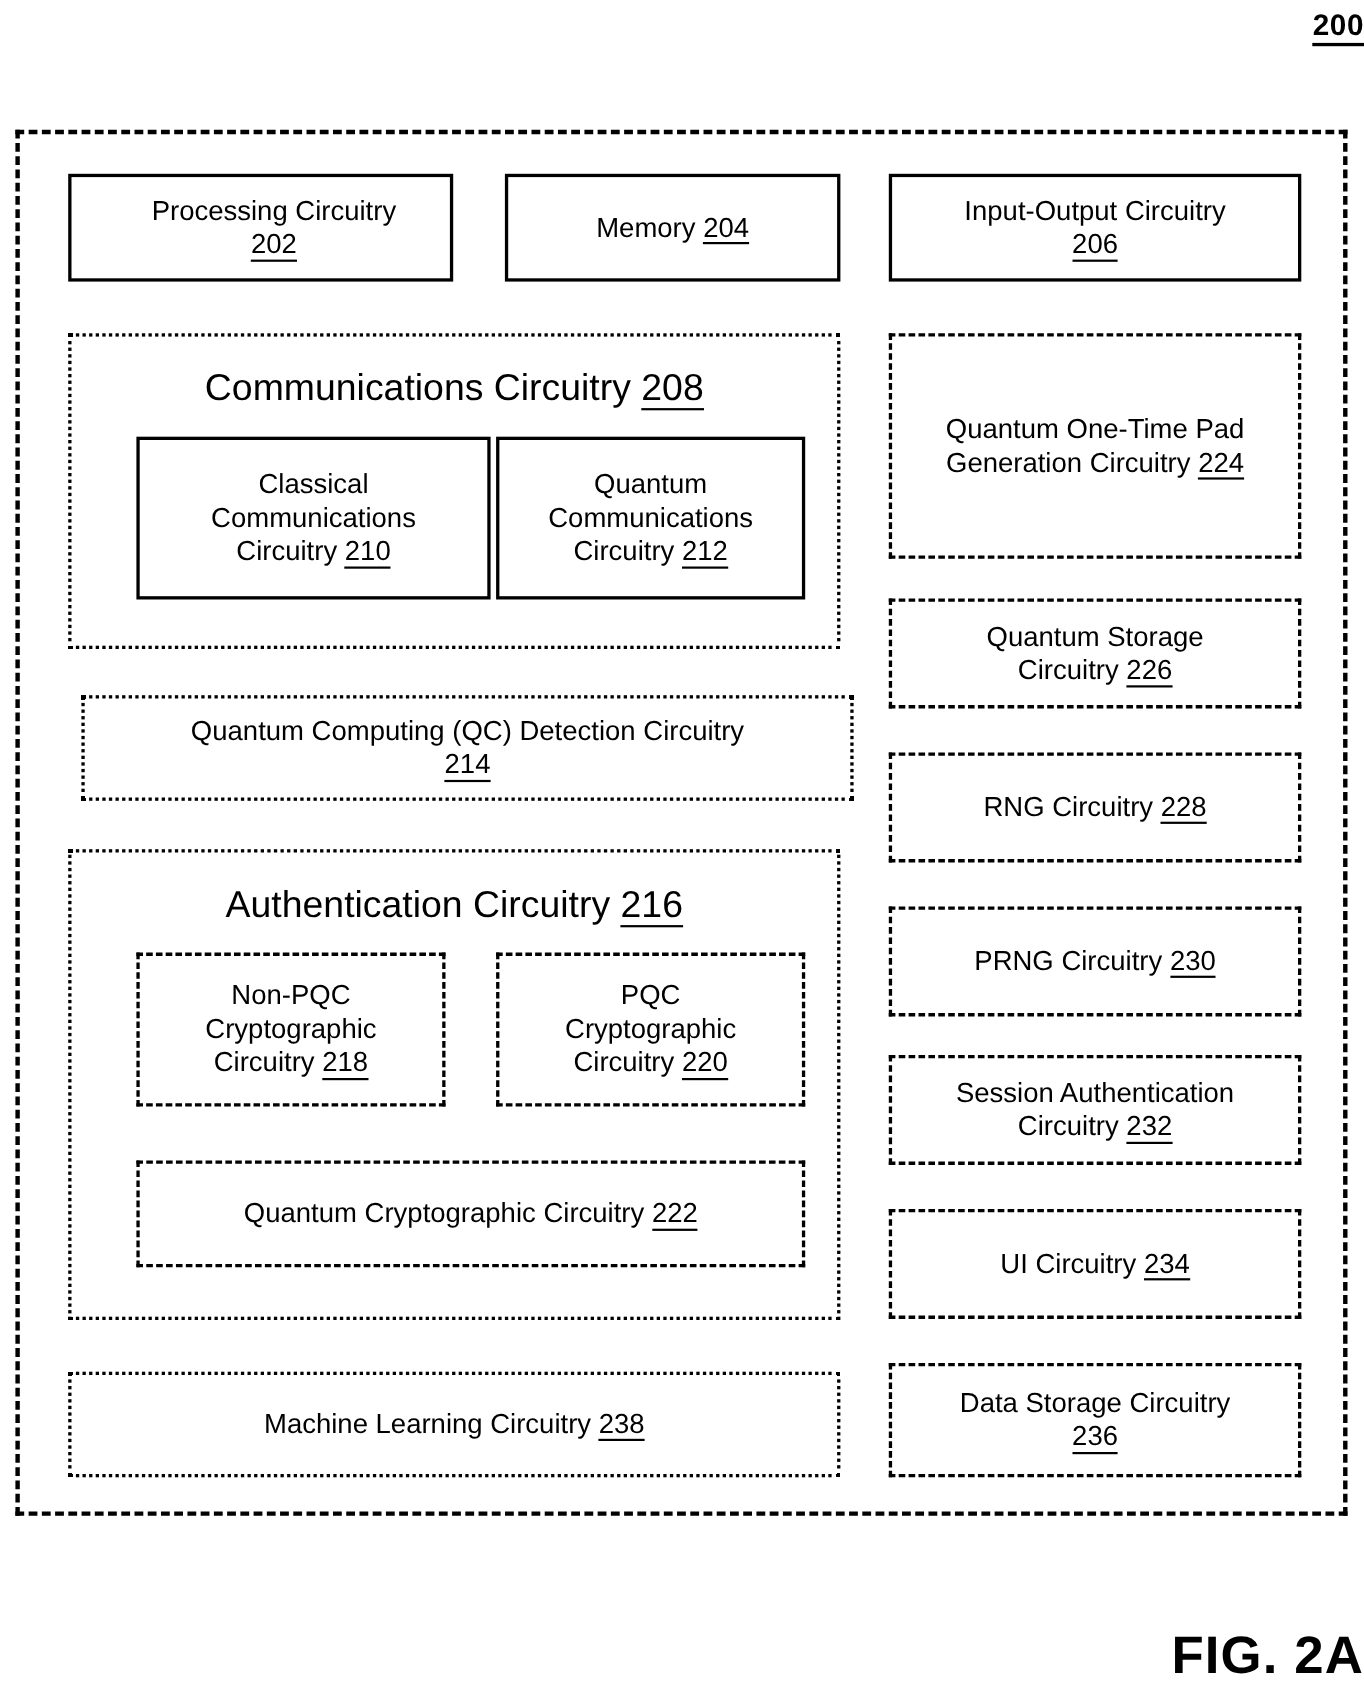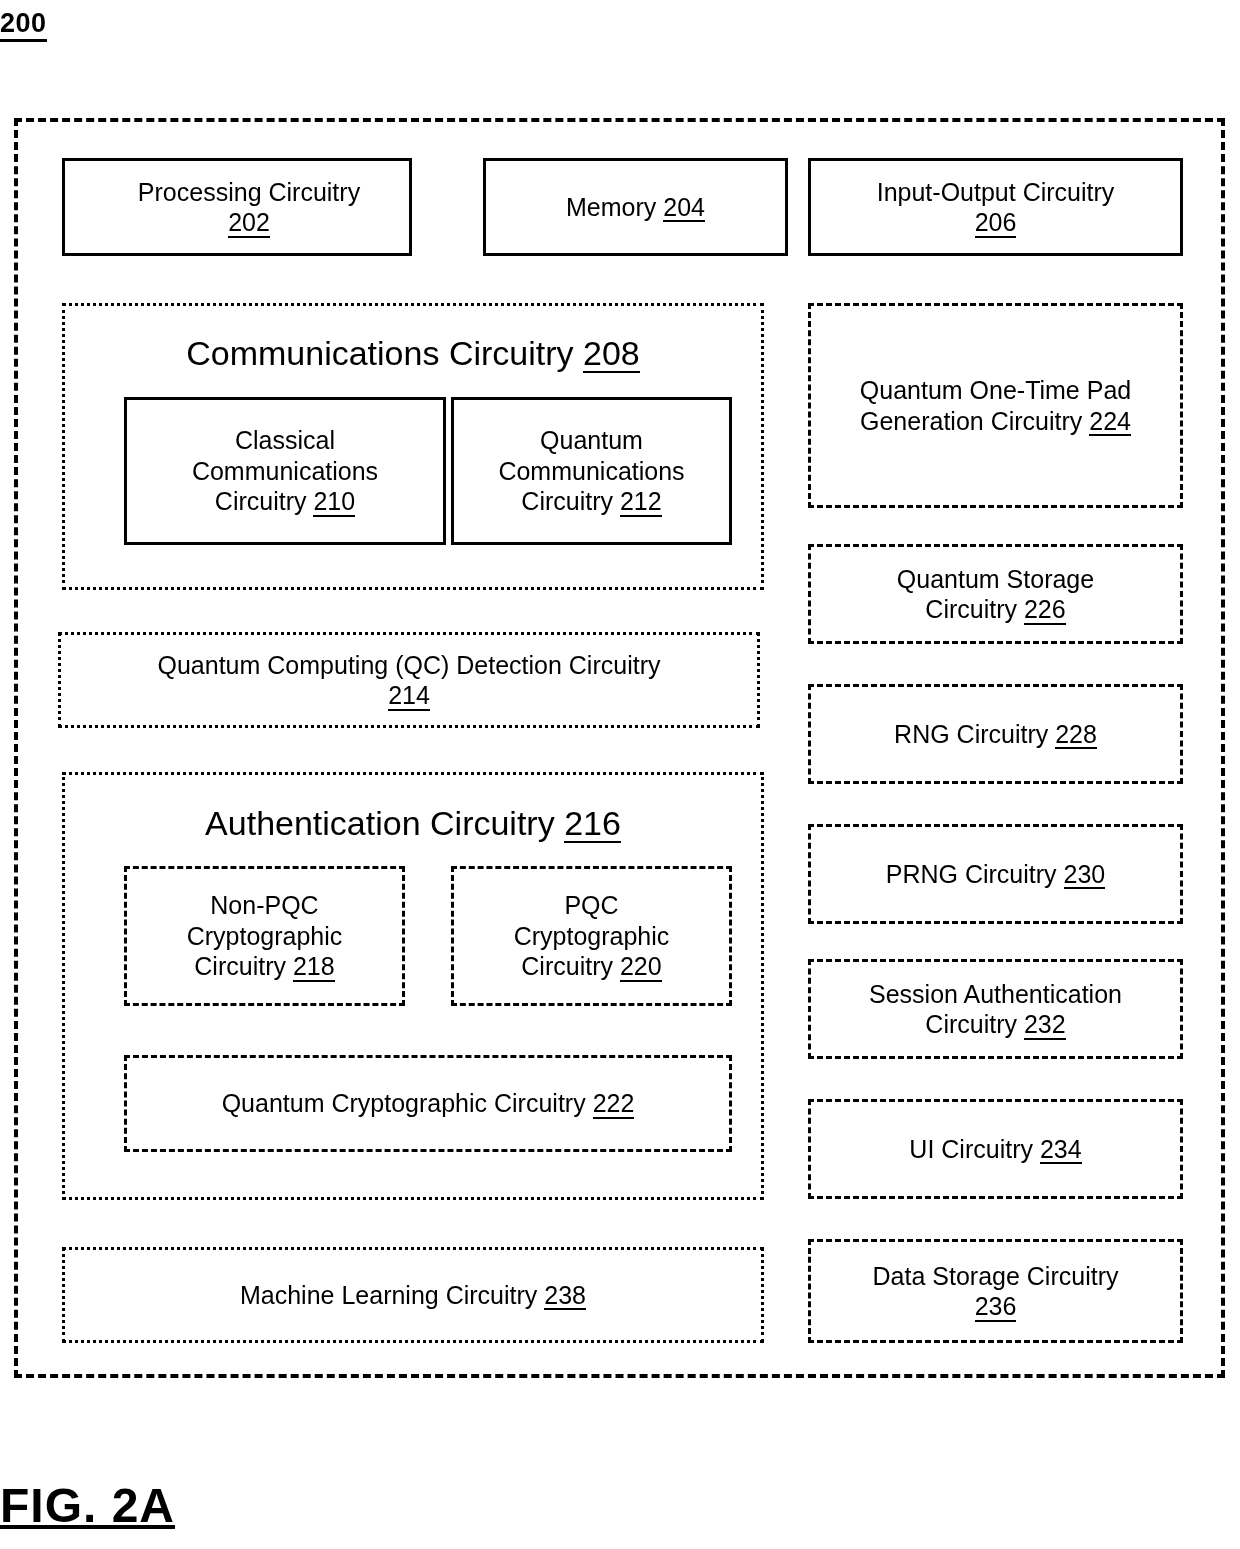--- a/index.html
+++ b/index.html
@@ -15,21 +15,21 @@
     position: relative;
     overflow: hidden;
   }
 
   
   .fig-number {
     position: absolute;
     top: 8px;
     left: 0;
     width: 1240px;
-    text-align: left;
+    text-align: right;
     font-size: 27px;
     font-weight: bold;
     letter-spacing: 0.5px;
   }
   .fig-number span {
     border-bottom: 3px solid #000;
     padding-bottom: 1px;
   }
 
   
@@ -90,44 +90,43 @@
     display: inline-block;
     line-height: 1.02;
   }
 
   
   .caption {
     position: absolute;
     left: 0;
     top: 1478px;
     width: 1240px;
-    text-align: left;
+    text-align: right;
     font-size: 48px;
     font-weight: bold;
     letter-spacing: 1px;
-    text-decoration: underline;
   }
 </style>
 </head>
 <body>
 
 <div class="fig-number">
   <span>200</span>
 </div>
 
 <div class="apparatus">
 
   <div class="box solid-box" style="left:44px; top:36px; width:350px; height:98px;padding-left:24px;">
     <div class="label">
       <span>Processing Circuitry</span><br>
       <span class="ref">202</span>
     </div>
   </div>
 
-  <div class="box solid-box" style="left:441px; top:36px; width:305px; height:98px;margin-left:24px;">
+  <div class="box solid-box" style="left:441px; top:36px; width:305px; height:98px;">
     <div class="label">
       <span>Memory</span>
       <span class="ref">204</span>
     </div>
   </div>
 
   <div class="box solid-box" style="left:790px; top:36px; width:375px; height:98px;">
     <div class="label">
       <span>Input-Output Circuitry</span><br>
       <span class="ref">206</span>
@@ -152,21 +151,21 @@
     <div class="box solid-box" style="left:386px; top:91px; width:281px; height:148px;">
       <div class="label">
         <span>Quantum</span><br>
         <span>Communications</span><br>
         <span>Circuitry</span>
         <span class="ref">212</span>
       </div>
     </div>
   </div>
 
-  <div class="box dotted-box" style="left:40px; top:510px; width:702px; height:96px;">
+  <div class="box dotted-box" style="left:56px; top:510px; width:702px; height:96px;">
     <div class="label">
       <span>Quantum Computing (QC) Detection Circuitry</span><br>
       <span class="ref">214</span>
     </div>
   </div>
 
   <div class="container-box dotted-box" style="left:44px; top:650px; width:702px; height:428px;">
     <div class="container-title" style="top:28px;">
       <span>Authentication Circuitry</span>
       <span class="ref">216</span>

